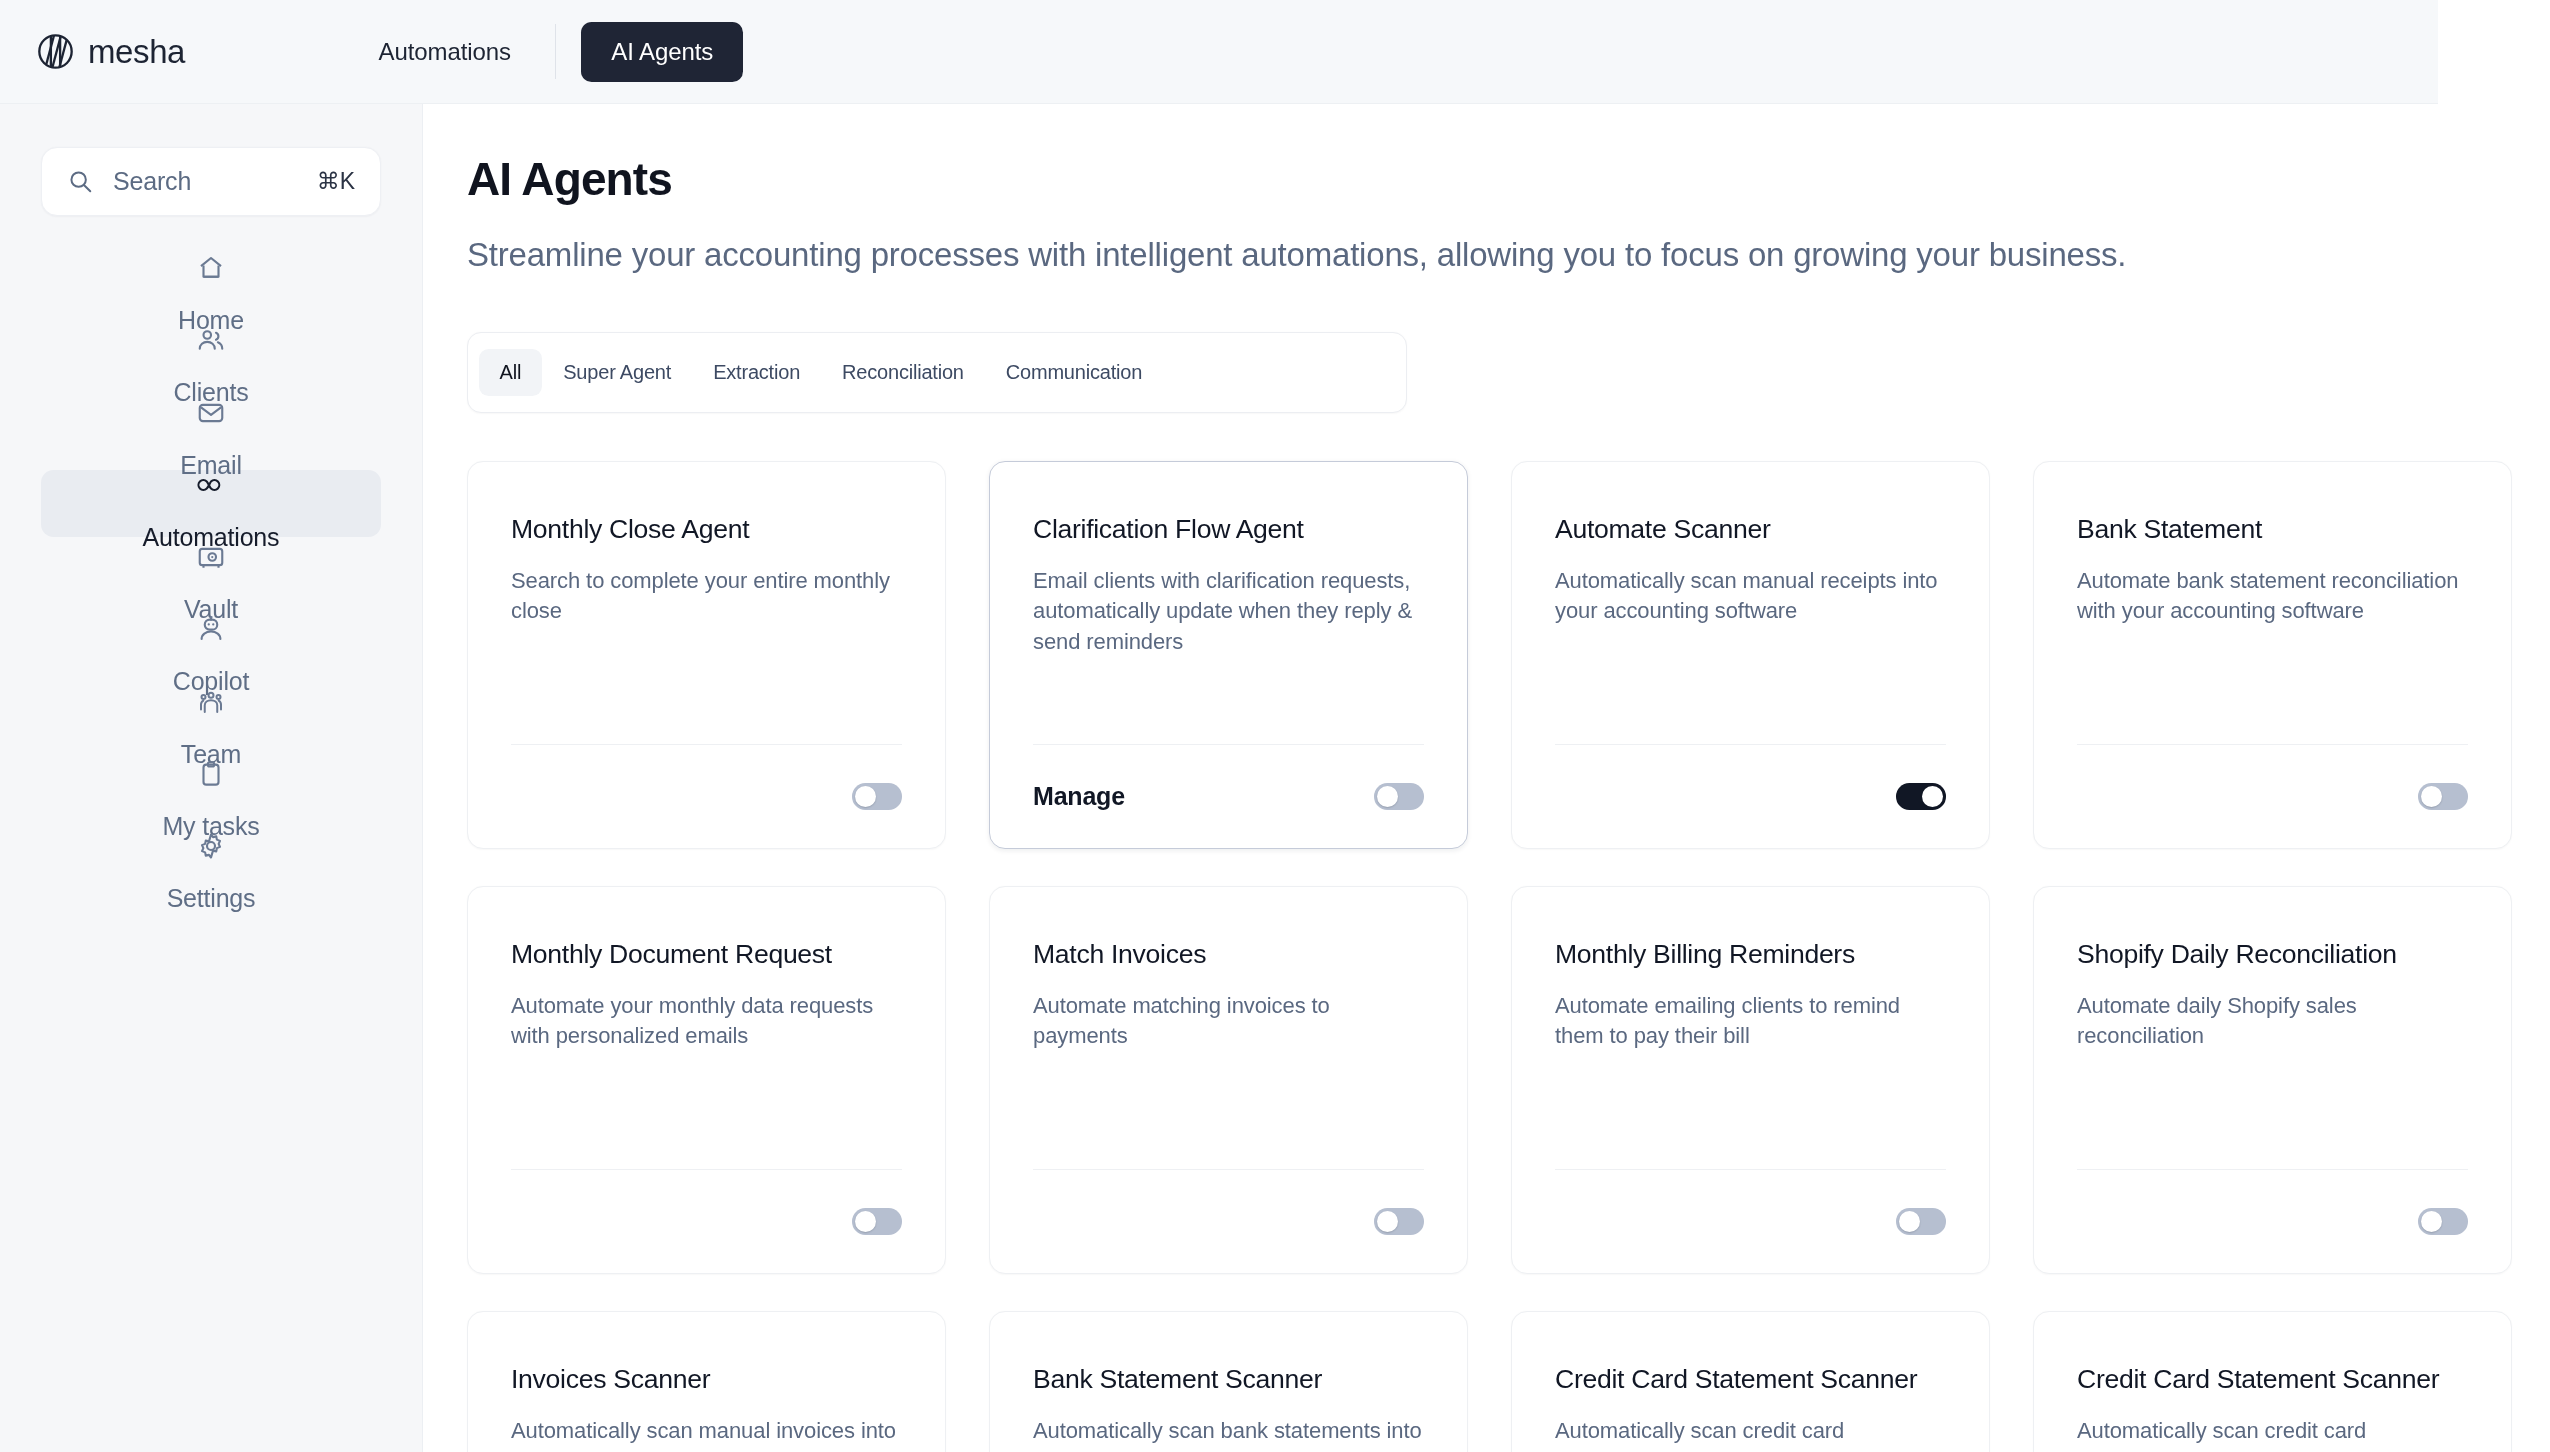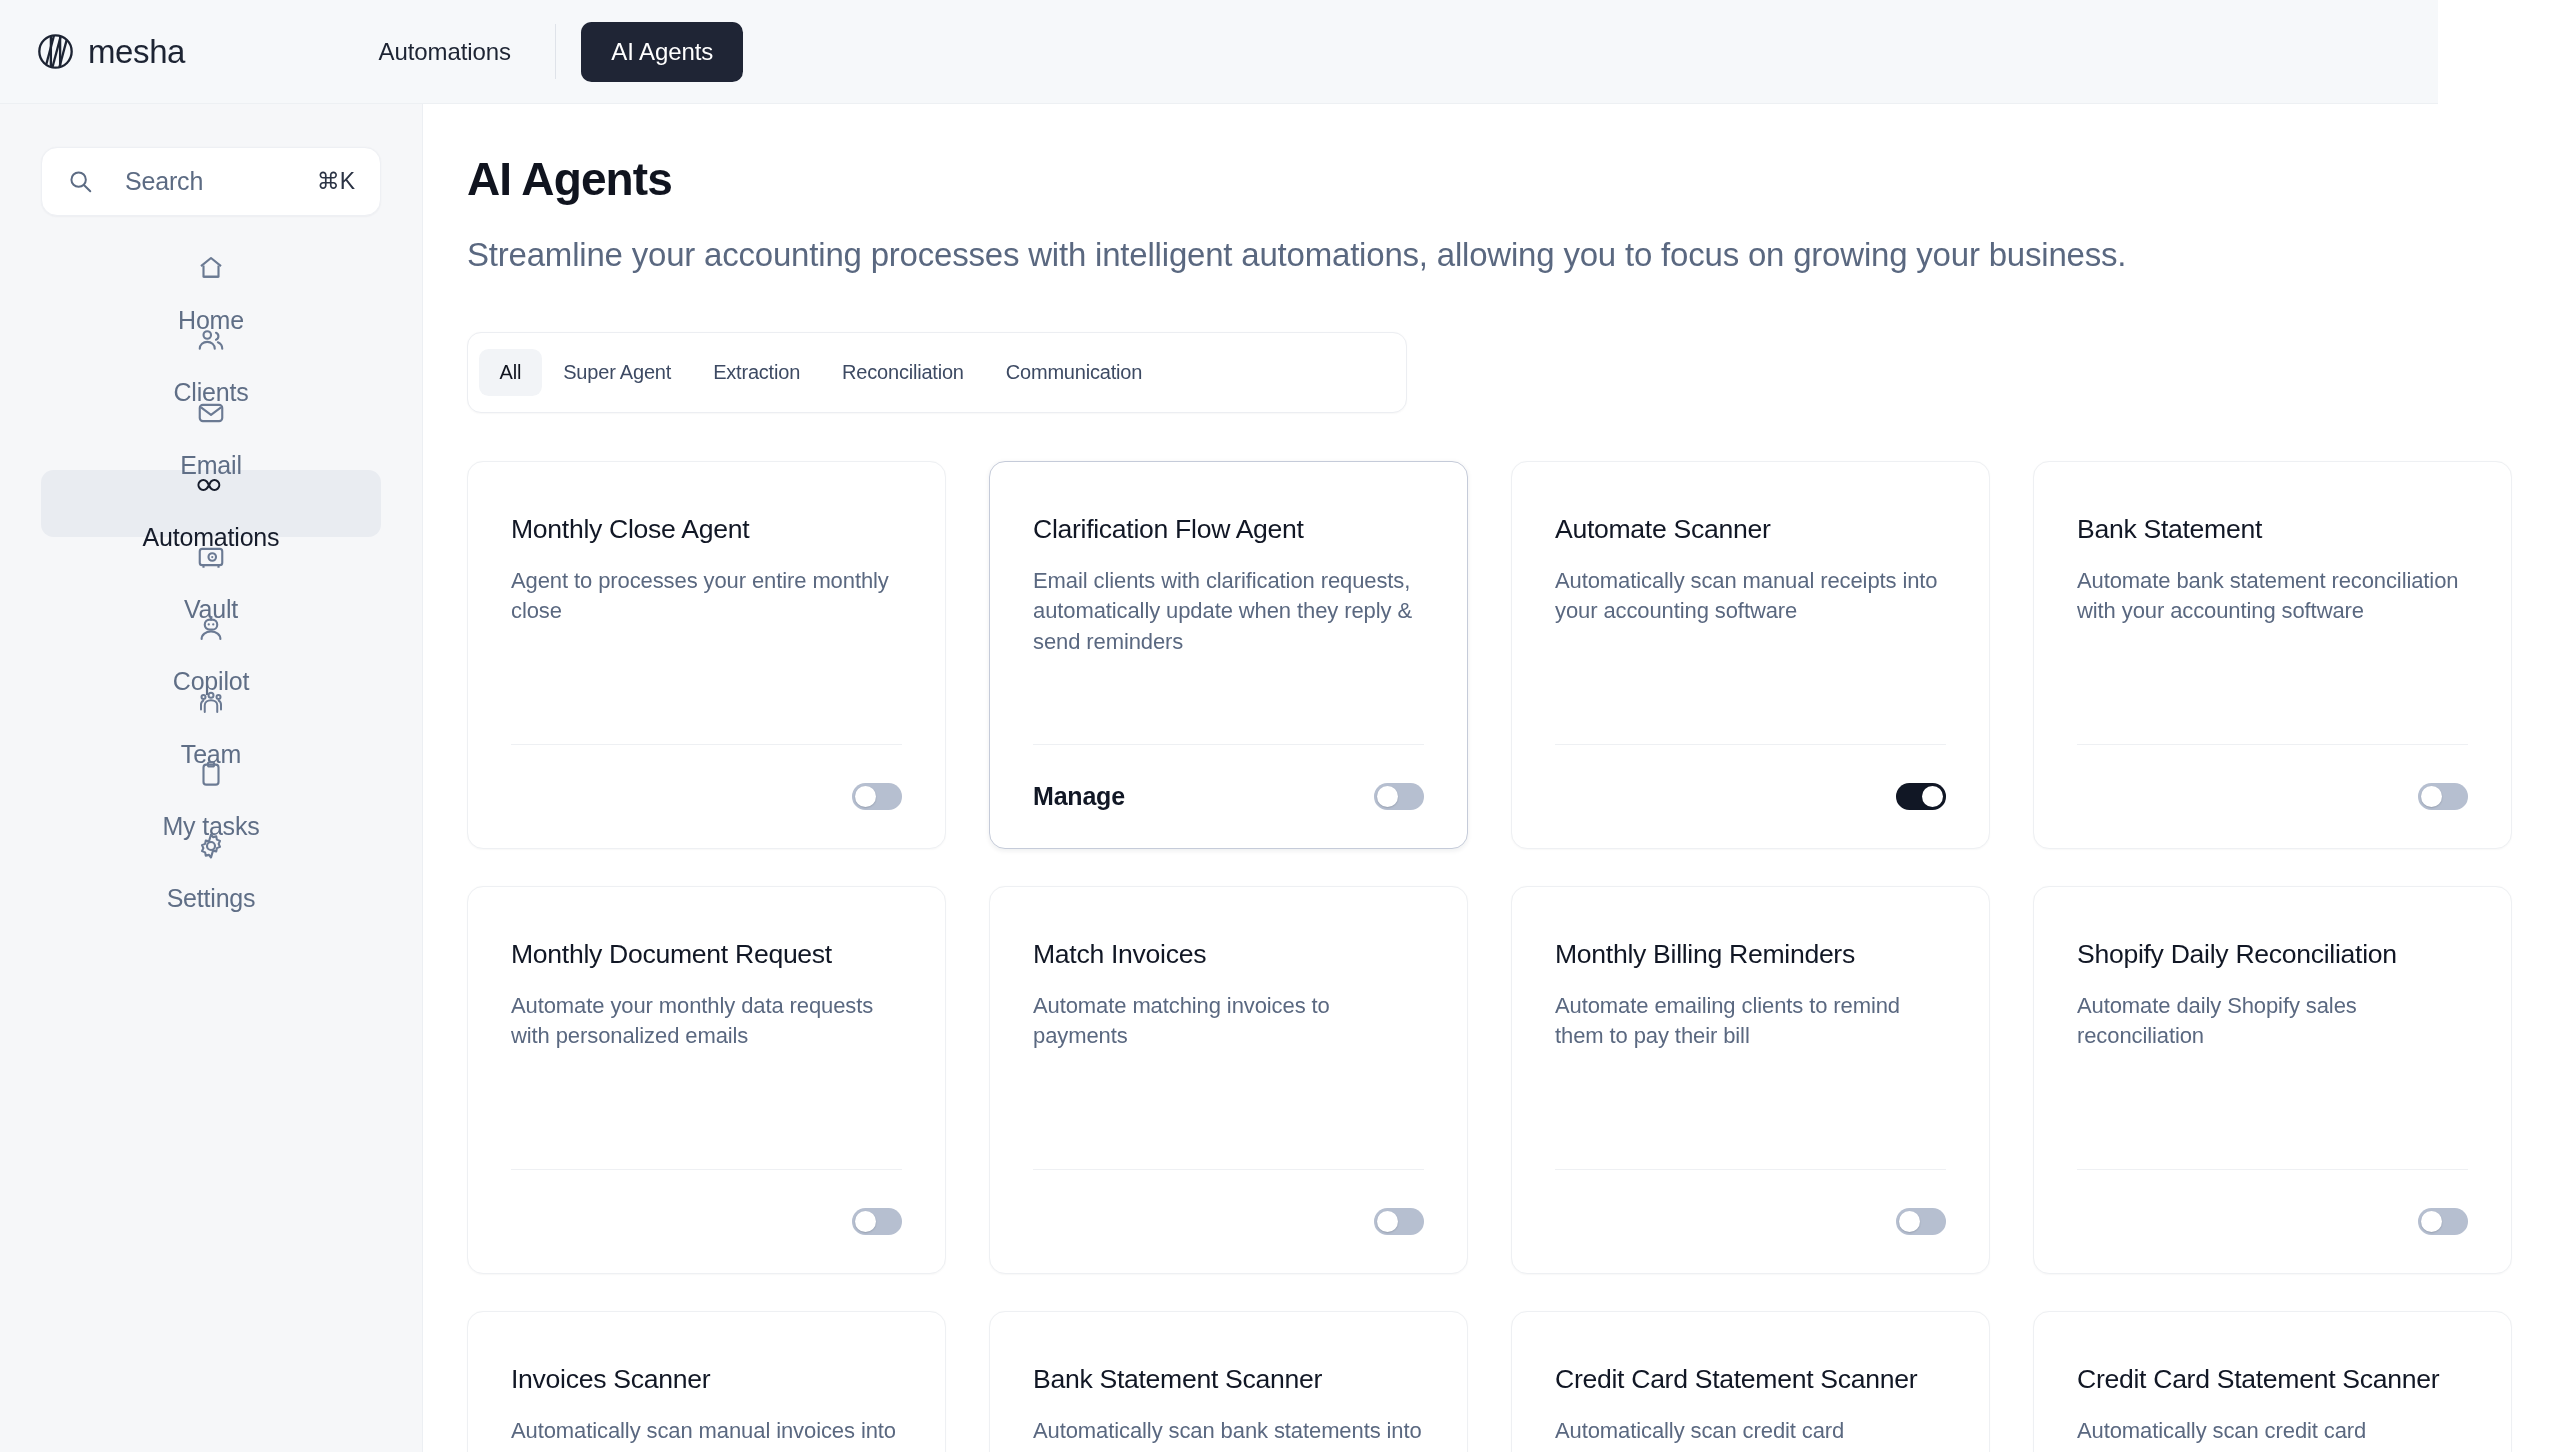--- a/index.html
+++ b/index.html
@@ -43,21 +43,20 @@
     background: #f6f7f9;
     border-right: 0.9px solid #eceff3;
     padding: 43px 0 0 0;
   }
   .search-box {
     margin: 0 41px; height: 69px; background: #ffffff;
     border: 0.9px solid #eef0f4; border-radius: 16px;
     display: flex; align-items: center; padding: 0 25px;
     box-shadow: 0 0.9px 1.8px rgba(16,24,40,.04);
     cursor: text;
-    gap: 12px;
   }
   .search-icon { width: 26.6px; height: 26.6px; flex: 0 0 auto; }
   .search-placeholder {
     flex: 1 1 auto; margin-left: 19.5px; font-size: 25px; color: #5c6b83;
     letter-spacing: -0.2px;
   }
   .search-kbd { font-size: 23px; color: #2b3344; letter-spacing: 0px; }
 
   .nav { margin-top: 37px; padding: 0 41px; }
   .nav-item {
@@ -286,21 +285,21 @@
     <span class="filter-tab active">All</span>
     <span class="filter-tab">Super Agent</span>
     <span class="filter-tab">Extraction</span>
     <span class="filter-tab">Reconciliation</span>
     <span class="filter-tab">Communication</span>
   </div>
 
   <div class="grid" id="agent-grid">
       <div class="card">
         <div class="card-title">Monthly Close Agent</div>
-        <div class="card-desc">Agent to processes your entire monthly close</div>
+        <div class="card-desc">Search to complete your entire monthly close</div>
         <div class="card-footer no-action">
           <div class="toggle">
             <div class="knob"></div>
           </div>
         </div>
       </div>
       <div class="card hovered">
         <div class="card-title">Clarification Flow Agent</div>
         <div class="card-desc">Email clients with clarification requests, automatically update when they reply &amp; send reminders</div>
         <div class="card-footer">

